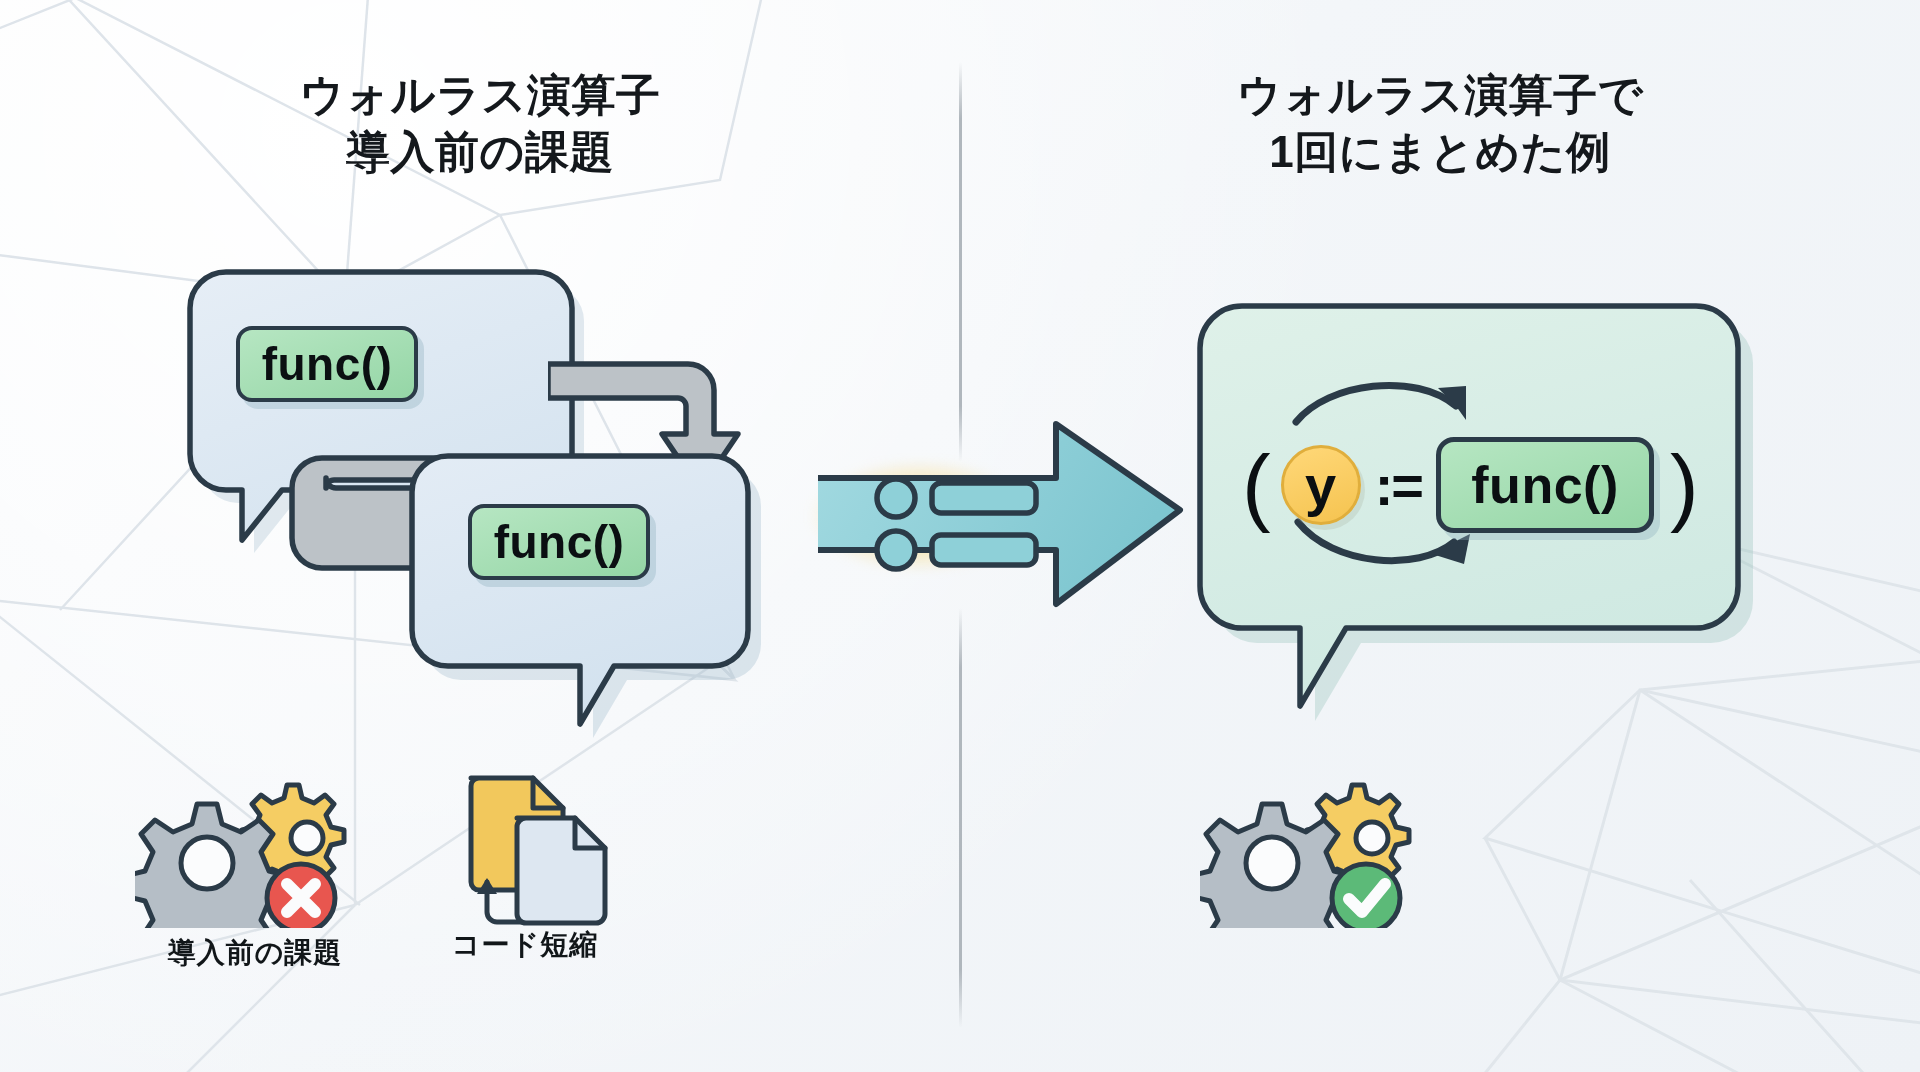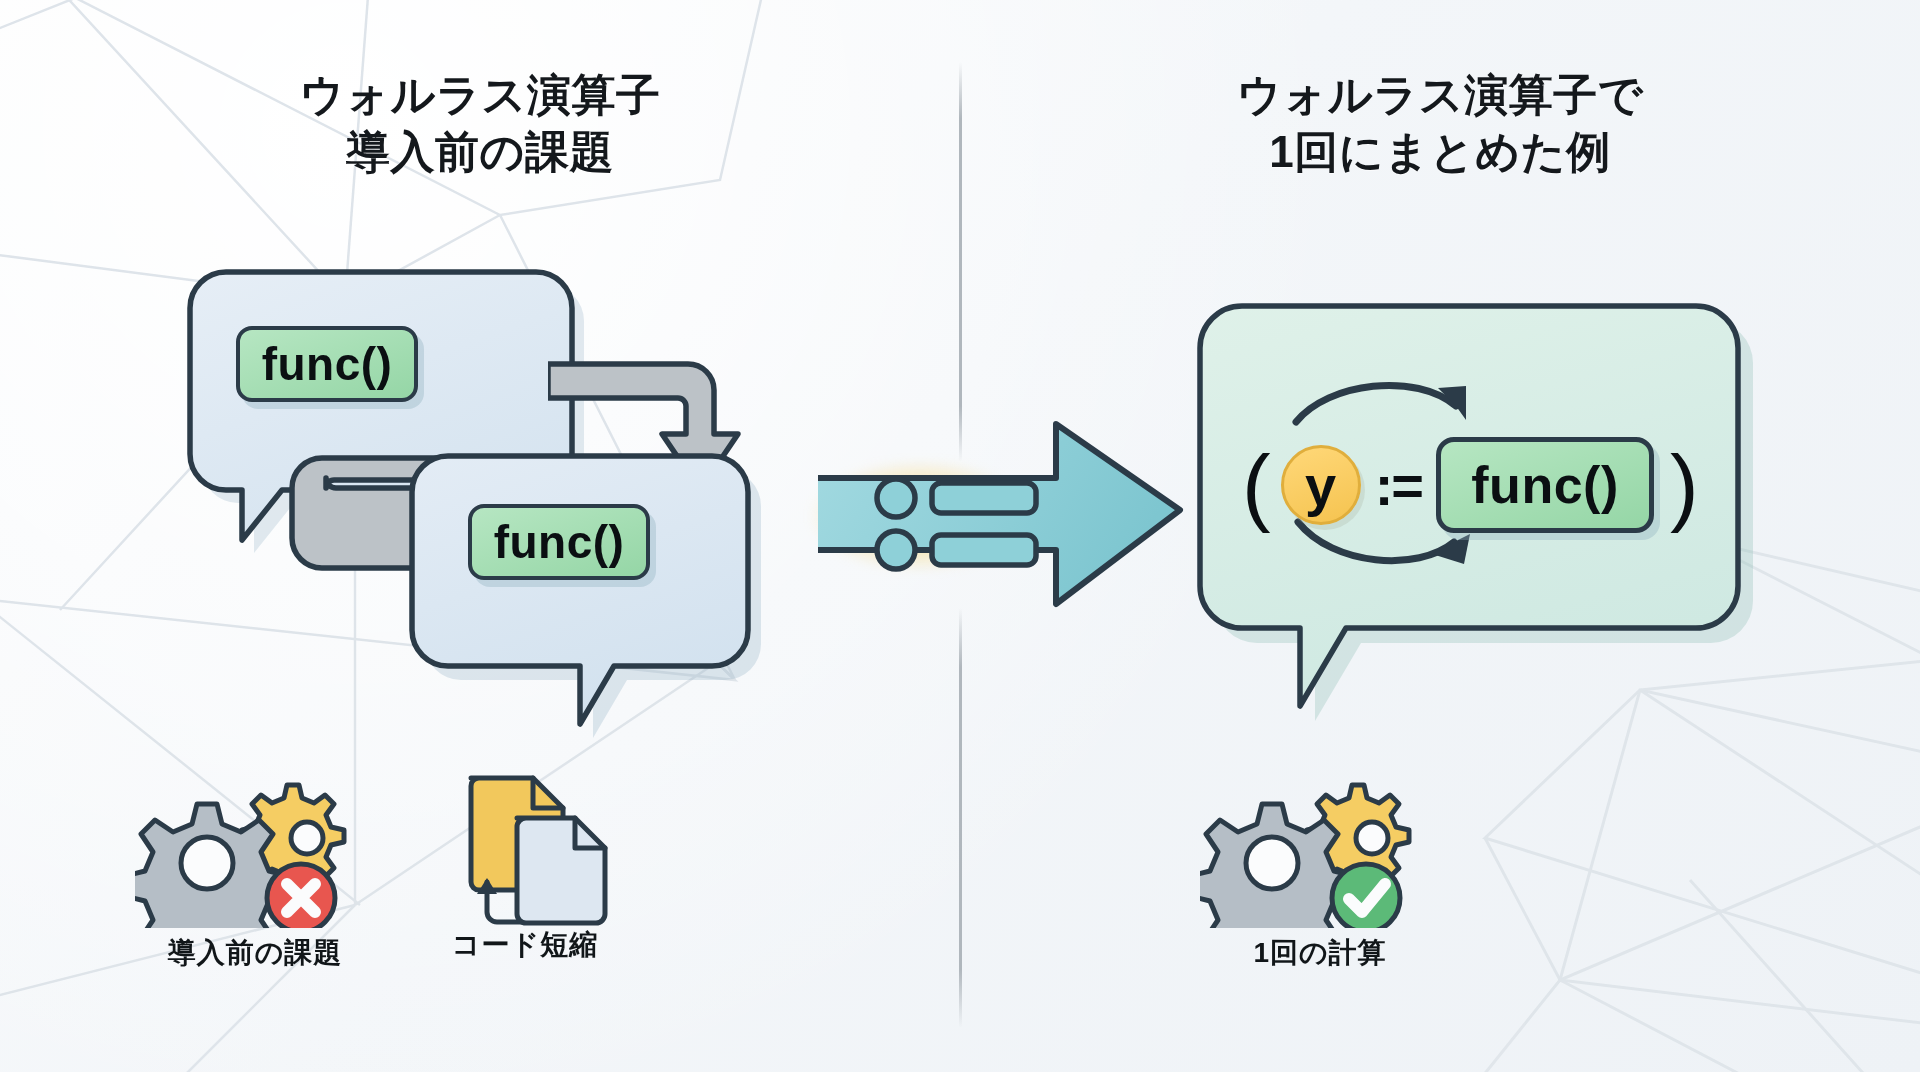--- a/index.html
+++ b/index.html
@@ -259,17 +259,16 @@
         <g stroke="#2b3b48" stroke-width="5" stroke-linejoin="round">
           <path d="M152 7 l12 0 3 13 12 5 11-8 9 9 -8 11 5 12 13 3 0 12 -13 3 -5 12 8 11 -9 9 -11-8 -12 5 -3 13 -12 0 -3-13 -12-5 -11 8 -9-9 8-11 -5-12 -13-3 0-12 13-3 5-12 -8-11 9-9 11 8 12-5 Z" fill="#f5cd63"></path>
           <circle cx="172" cy="60" r="16" fill="#fbfcfd"></circle>
           <path d="M62 26 l20 0 5 20 19 8 18-12 14 14 -12 18 8 19 20 5 0 20 -20 5 -8 19 12 18 -14 14 -18-12 -19 8 -5 20 -20 0 -5-20 -19-8 -18 12 -14-14 12-18 -8-19 -20-5 0-20 20-5 8-19 -12-18 14-14 18 12 19-8 Z" fill="#b5bec6"></path>
           <circle cx="72" cy="85" r="26" fill="#fbfcfd"></circle>
           <circle cx="166" cy="120" r="34" fill="#5cba78"></circle>
           <path d="M149 121 L162 134 L185 106" fill="none" stroke="#fbfcfd" stroke-width="12" stroke-linecap="round"></path>
         </g>
       </svg>
     </div>
-    <div class="flabel">1回の計算</div>
   </div>
 
 
 </div>
 
 </body></html>

